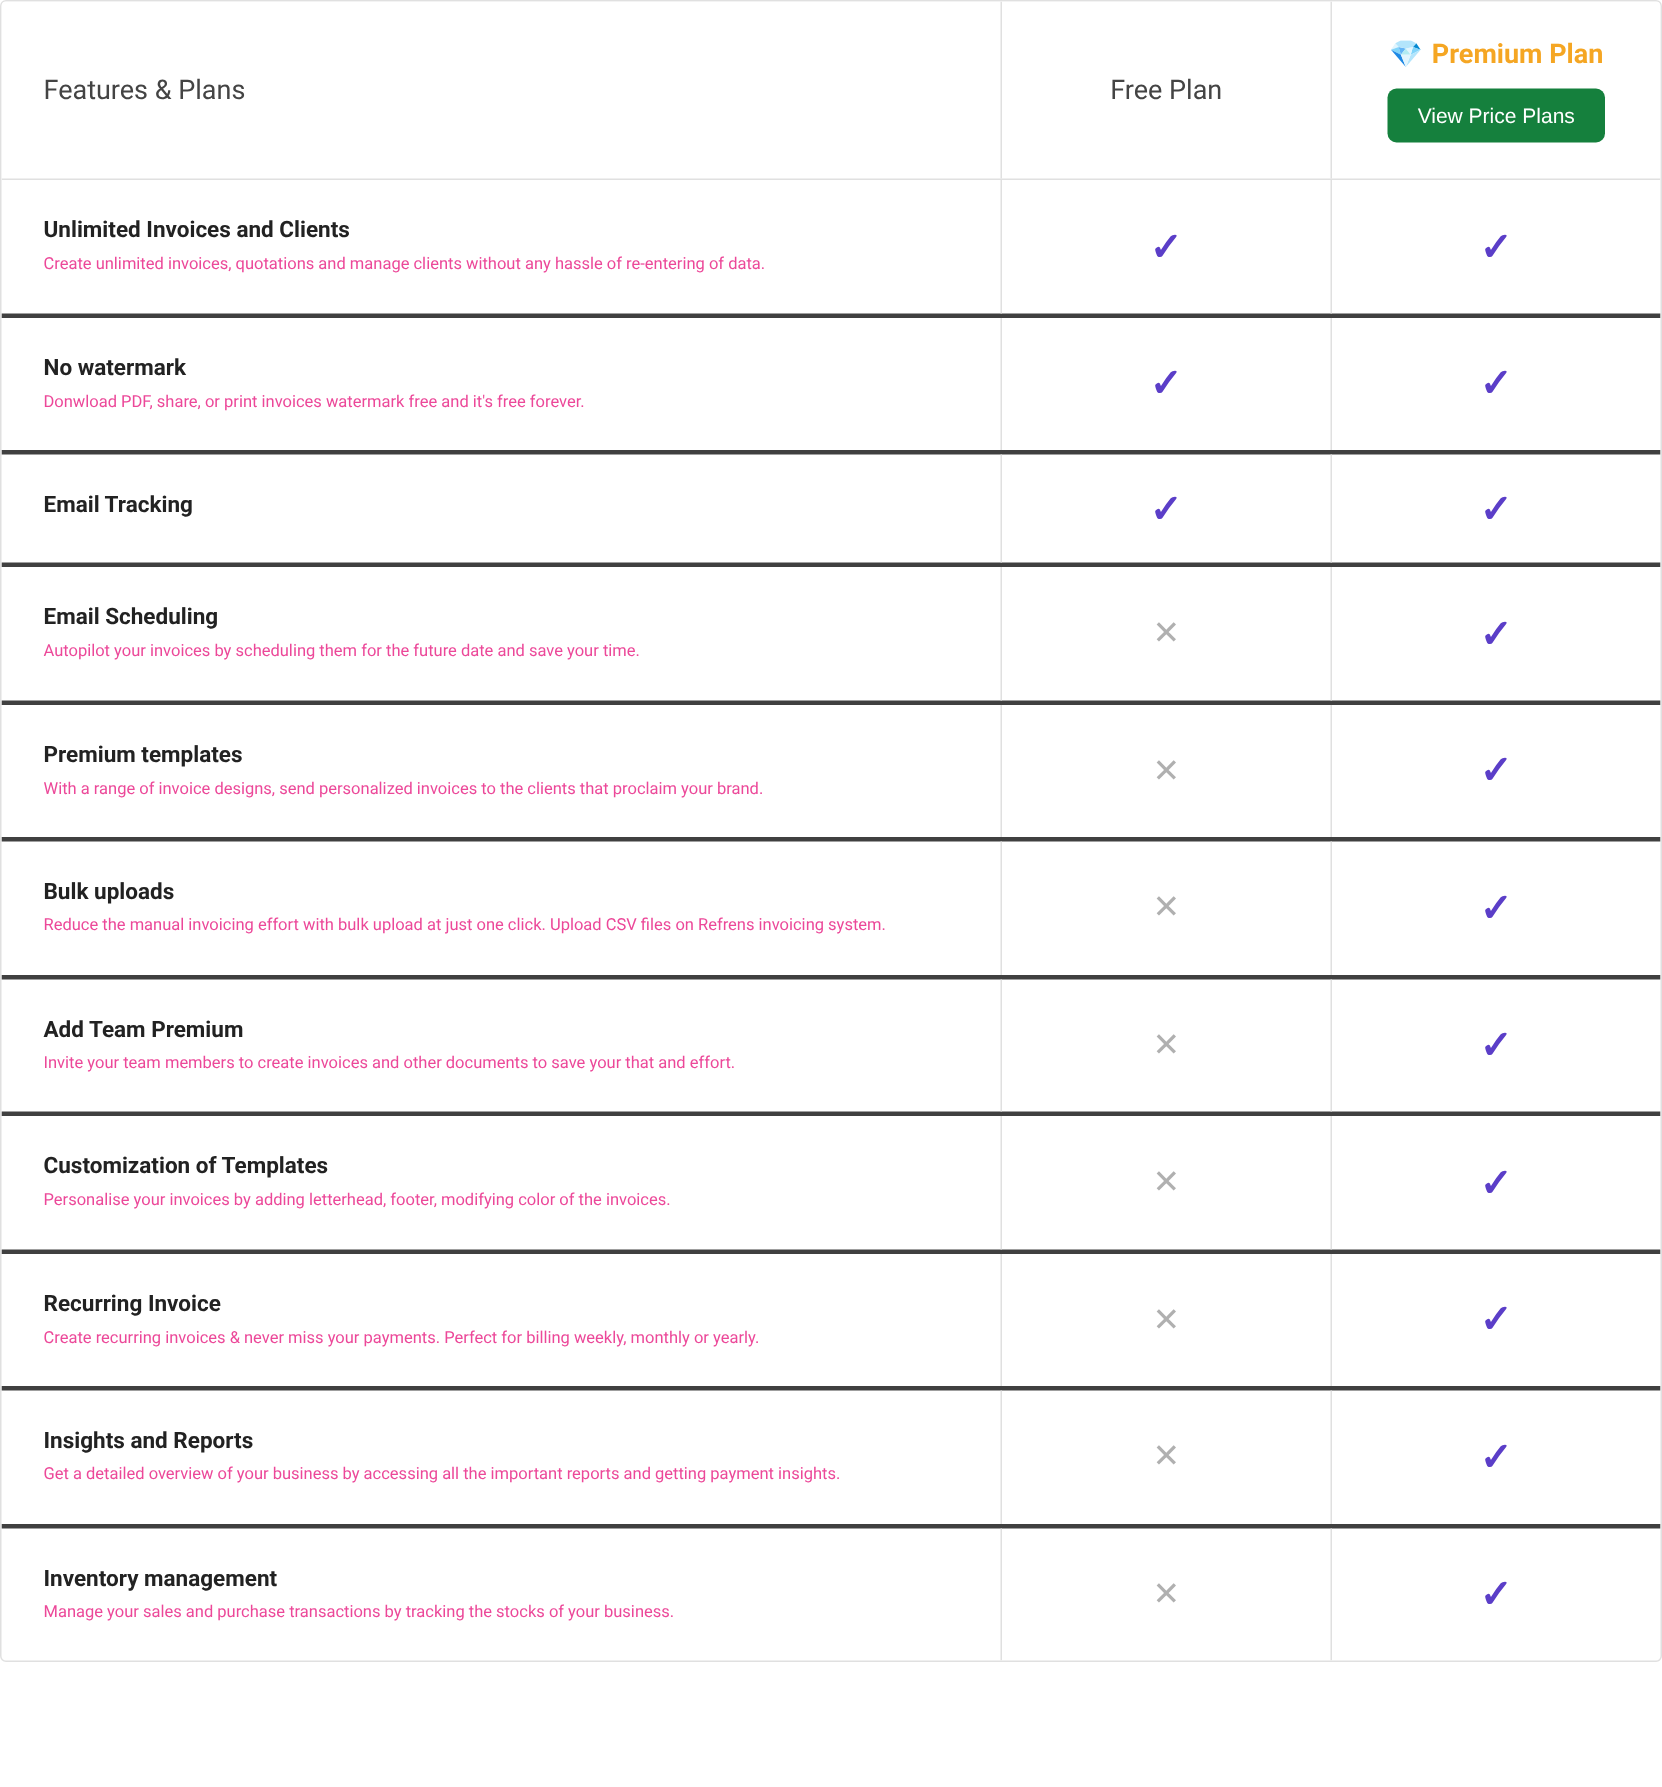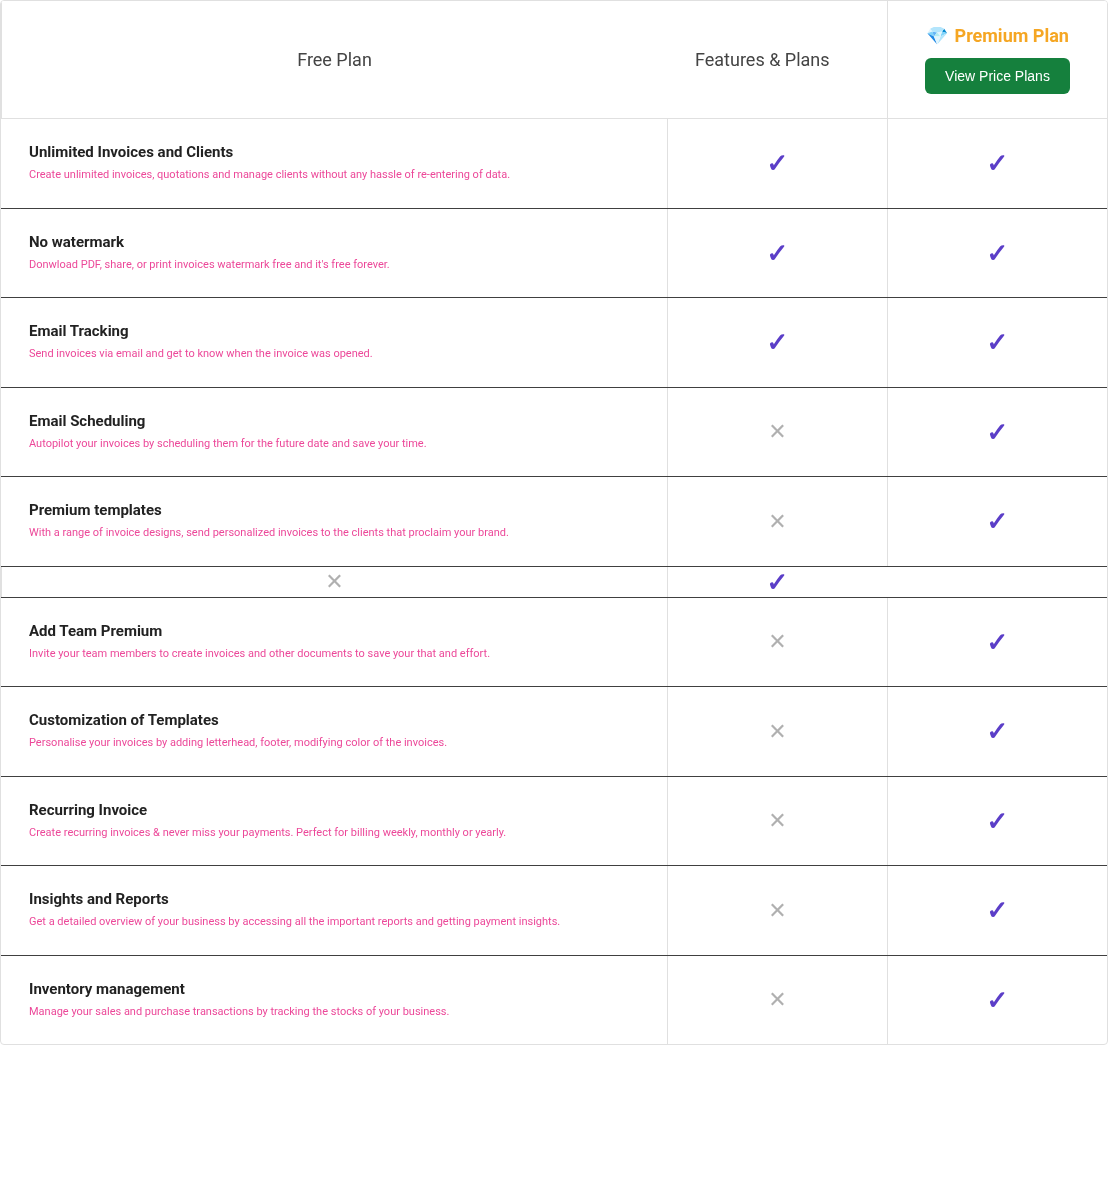--- a/index.html
+++ b/index.html
@@ -62,21 +62,21 @@
       border-radius: 6px;
       padding: 10px 20px;
       font-size: 14px;
       font-weight: 500;
       cursor: pointer;
       white-space: nowrap;
     }
     .feature-row {
       display: grid;
       grid-template-columns: 1fr 220px 220px;
-      border-bottom: 1px solid #404040;
+      border-bottom: 3px solid #404040;
     }
     .feature-row:last-child {
       border-bottom: none;
     }
     .feature-desc {
       padding: 24px 28px;
     }
     .feature-name {
       font-size: 15px;
       font-weight: 700;
@@ -104,25 +104,25 @@
       color: #b0b0b0;
       font-weight: 400;
     }
   </style>
 </head>
 <body>
 
 <div class="table-wrapper">
 
   <div class="table-header">
+    <div class="header-cell">
+      <span class="features-label">Features &amp; Plans</span>
+    </div>
     <div class="header-cell center">
       <span class="free-plan-label">Free Plan</span>
-    </div>
-    <div class="header-cell">
-      <span class="features-label">Features &amp; Plans</span>
     </div>
     <div class="header-cell center">
       <div class="premium-title">
         <span class="diamond-icon">💎</span>
         <span>Premium Plan</span>
       </div>
       <button class="view-price-btn">View Price Plans</button>
     </div>
   </div>
 
@@ -147,21 +147,20 @@
         <div class="check-cell">
           <span class="check-icon">✓</span>
         </div>
         <div class="check-cell">
           <span class="check-icon">✓</span>
         </div>
       </div>
       <div class="feature-row">
         <div class="feature-desc">
           <div class="feature-name">Email Tracking</div>
-          <div class="feature-detail">Send invoices via email and get to know when the invoice was opened.</div>
         </div>
         <div class="check-cell">
           <span class="check-icon">✓</span>
         </div>
         <div class="check-cell">
           <span class="check-icon">✓</span>
         </div>
       </div>
       <div class="feature-row">
         <div class="feature-desc">
@@ -181,20 +180,24 @@
           <div class="feature-detail">With a range of invoice designs, send personalized invoices to the clients that proclaim your brand.</div>
         </div>
         <div class="check-cell">
           <span class="cross-icon">✕</span>
         </div>
         <div class="check-cell">
           <span class="check-icon">✓</span>
         </div>
       </div>
       <div class="feature-row">
+        <div class="feature-desc">
+          <div class="feature-name">Bulk uploads</div>
+          <div class="feature-detail">Reduce the manual invoicing effort with bulk upload at just one click. Upload CSV files on Refrens invoicing system.</div>
+        </div>
         <div class="check-cell">
           <span class="cross-icon">✕</span>
         </div>
         <div class="check-cell">
           <span class="check-icon">✓</span>
         </div>
       </div>
       <div class="feature-row">
         <div class="feature-desc">
           <div class="feature-name">Add Team Premium</div>

